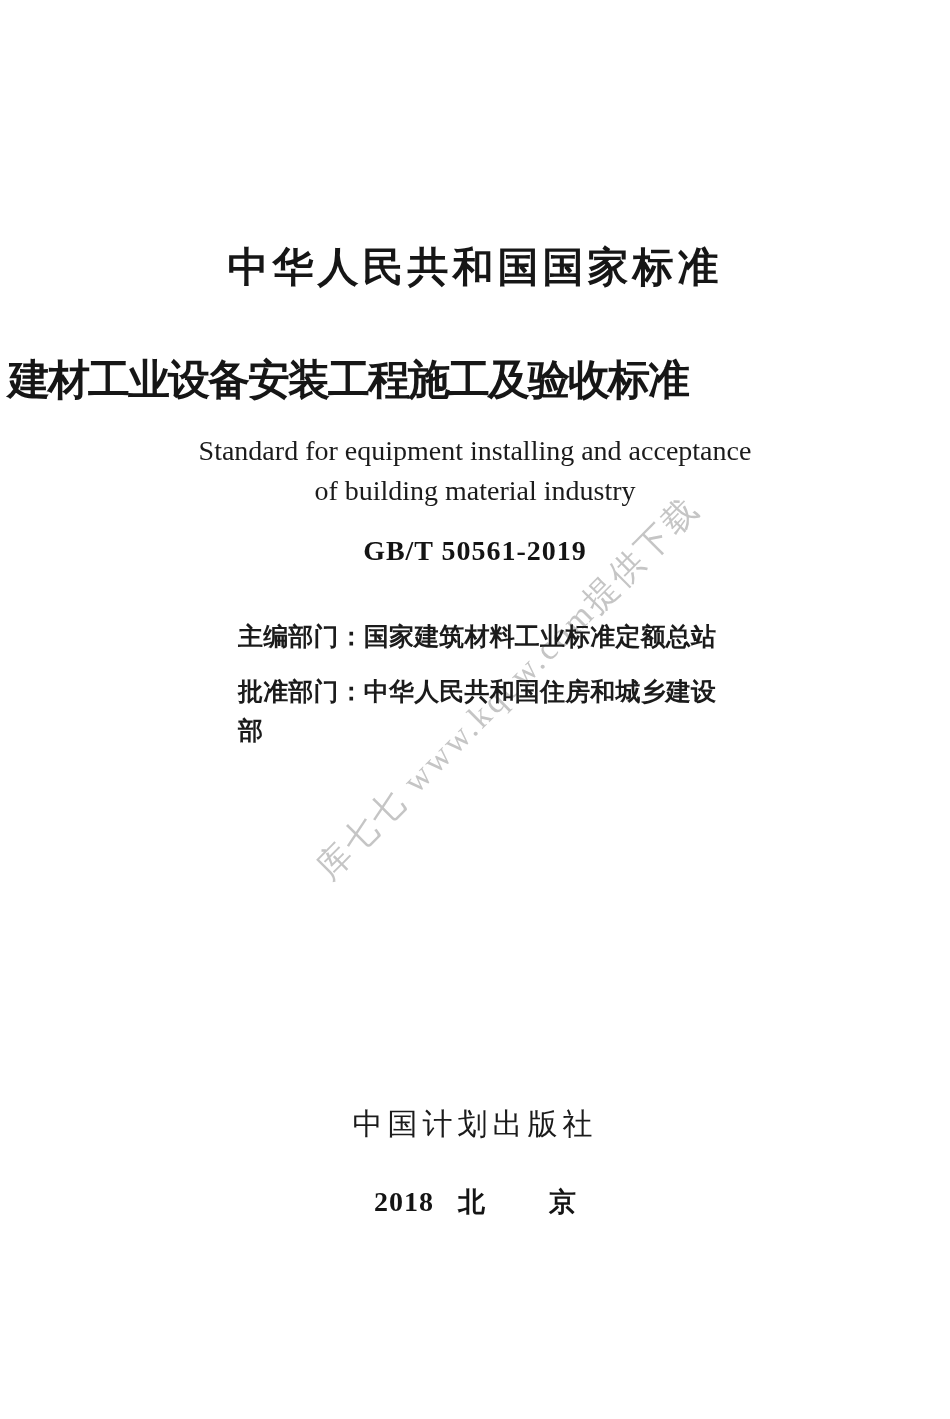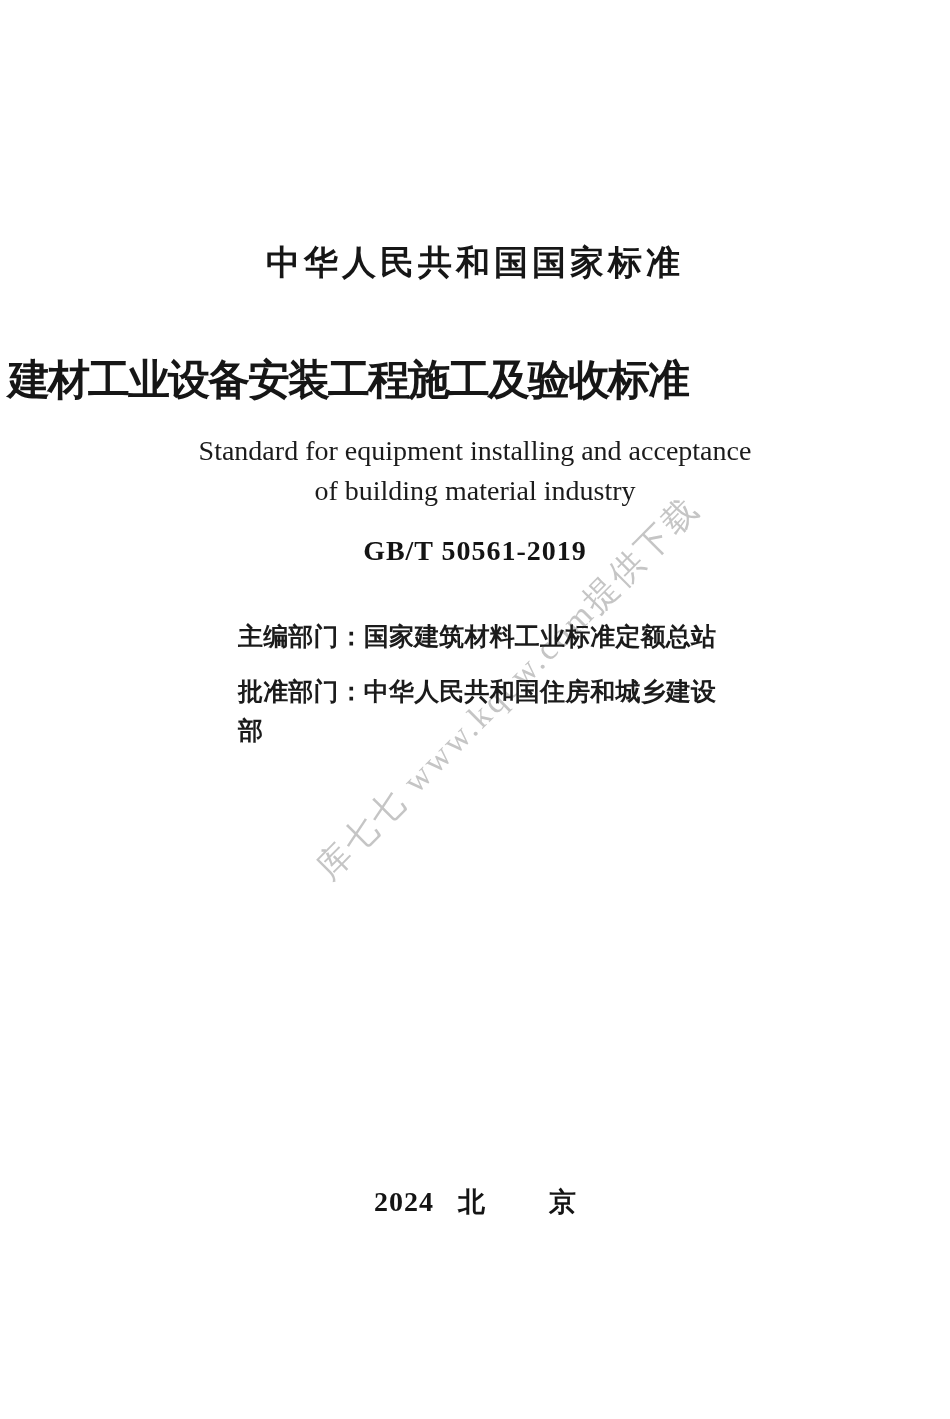--- a/index.html
+++ b/index.html
@@ -42,21 +42,21 @@
 
   .national-heading {
     position: absolute;
     top: 240px;
     left: 0;
     width: 100%;
     margin: 0;
     text-align: center;
     font-family: Liberation Mono, monospace;
     font-weight: 700;
-    font-size: 34px;
+    font-size: 41px;
     letter-spacing: 4px;
     color: #161616;
   }
 
   .main-title {
     position: absolute;
     top: 344px;
     left: 0;
     width: 100%;
     margin: 8px;
@@ -169,21 +169,22 @@
 
     <p class="en-title en-line2">of building material industry</p>
 
     <p class="standard-code">GB/T 50561-2019</p>
 
     <div class="pub-info">
       <p>主编部门：国家建筑材料工业标准定额总站</p>
       <p>批准部门：中华人民共和国住房和城乡建设部</p>
     </div>
 
+    <p class="publisher">中国计划出版社</p>
 
     <div class="imprint">
-      <span class="year">2024</span>
+      <span class="year">2018</span>
       <span class="city-a">北</span>
       <span class="city-b">京</span>
     </div>
 
   </div>
 </div>
 
 </body></html>

